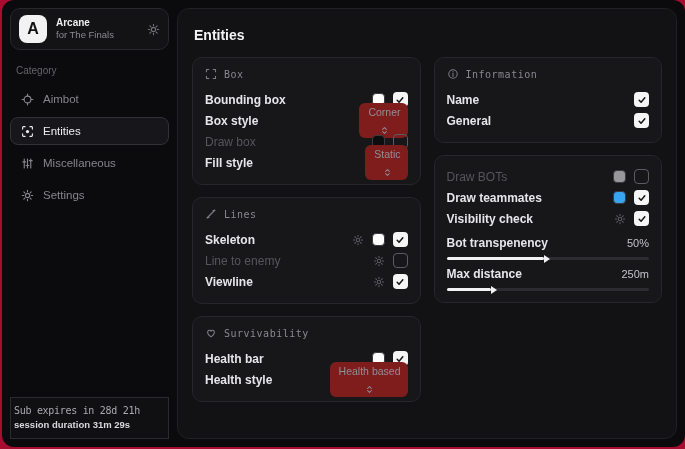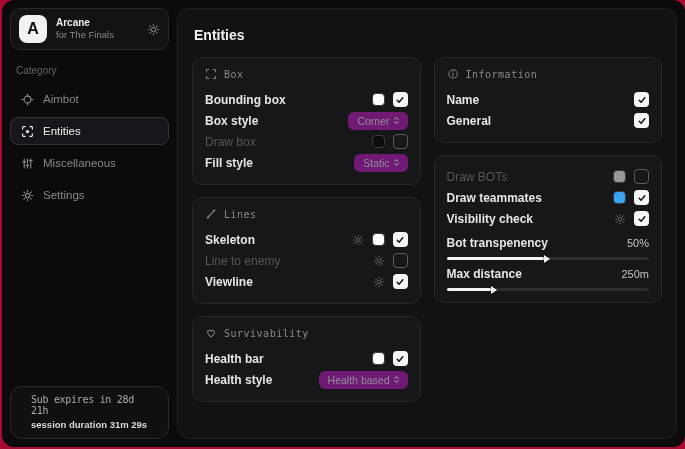--- a/index.html
+++ b/index.html
@@ -30,22 +30,22 @@
   .nav { display:flex; flex-direction:column; gap:4px; }
   .nav-item {
     display:flex; align-items:center; gap:9px; height:28px;
     padding:0 10px; border-radius:8px; border:1px solid transparent;
     color:#85858c; font-size:11.5px; cursor:pointer;
   }
   .nav-item.selected { background:#17171b; border-color:#313138; color:#ededf0; }
   .nav-item .ic { display:flex; color:inherit; }
   .sidebar-spacer { flex:1; }
   .sub-card {
-    border:1px solid #2a2a2f; border-radius:12px; background:#101013;
-    padding:7px 20px 8px;
+    border:1px solid #2a2a2f; border-radius:0; background:#101013;
+    padding:7px 3px 8px;
   }
   .sub-line1 { font-family:"DejaVu Sans Mono", monospace; font-size:10px; color:#a9a9b0; letter-spacing:-0.3px; }
   .sub-line2 { font-size:9.5px; font-weight:bold; color:#d8d8dd; margin-top:3px; }
   
   .main {
     flex:1; margin:8px 8px 8px 0; background:#121214;
     border:1px solid #202025; border-radius:12px; padding:12px 14px;
     display:flex; flex-direction:column; overflow:hidden;
   }
   .page-title { font-size:14px; font-weight:bold; color:#f3f3f5; margin:6px 0 14px 2px; }
@@ -67,22 +67,22 @@
   .controls { display:flex; align-items:center; gap:8px; }
   .swatch { width:13px; height:13px; border-radius:4px; border:1px solid #3a3a40; cursor:pointer; }
   .checkbox {
     width:15px; height:15px; border-radius:4px; cursor:pointer;
     display:flex; align-items:center; justify-content:center;
   }
   .checkbox.checked { background:#f5f5f5; }
   .checkbox.unchecked { border:1.5px solid #5b5b63; background:transparent; }
   .mini-gear { color:#5e5e66; display:flex; cursor:pointer; }
   .dropdown {
-    display:flex; align-items:center; gap:2px; background:#701a75;
-    border-radius:6px; padding:3px 7px 3px 9px; cursor:pointer;
+    display:flex; align-items:center; gap:8px; background:#7f1d1d;
+    border-radius:6px; padding:3px 7px 3px 9px; cursor:pointer;flex-direction:column;
   }
   .dropdown-value { font-size:10.5px; color:#8f8f97; }
   .dropdown .ic { display:flex; color:#8f8f97; }
   .slider-block { margin-top:5px; }
   .slider-head { display:flex; justify-content:space-between; align-items:center; height:18px; }
   .slider-value { font-size:11px; color:#c2c2c8; }
   .slider-track {
     position:relative; height:3px; background:#2c2c32; border-radius:2px; margin-top:5px;
     cursor:pointer;
   }

